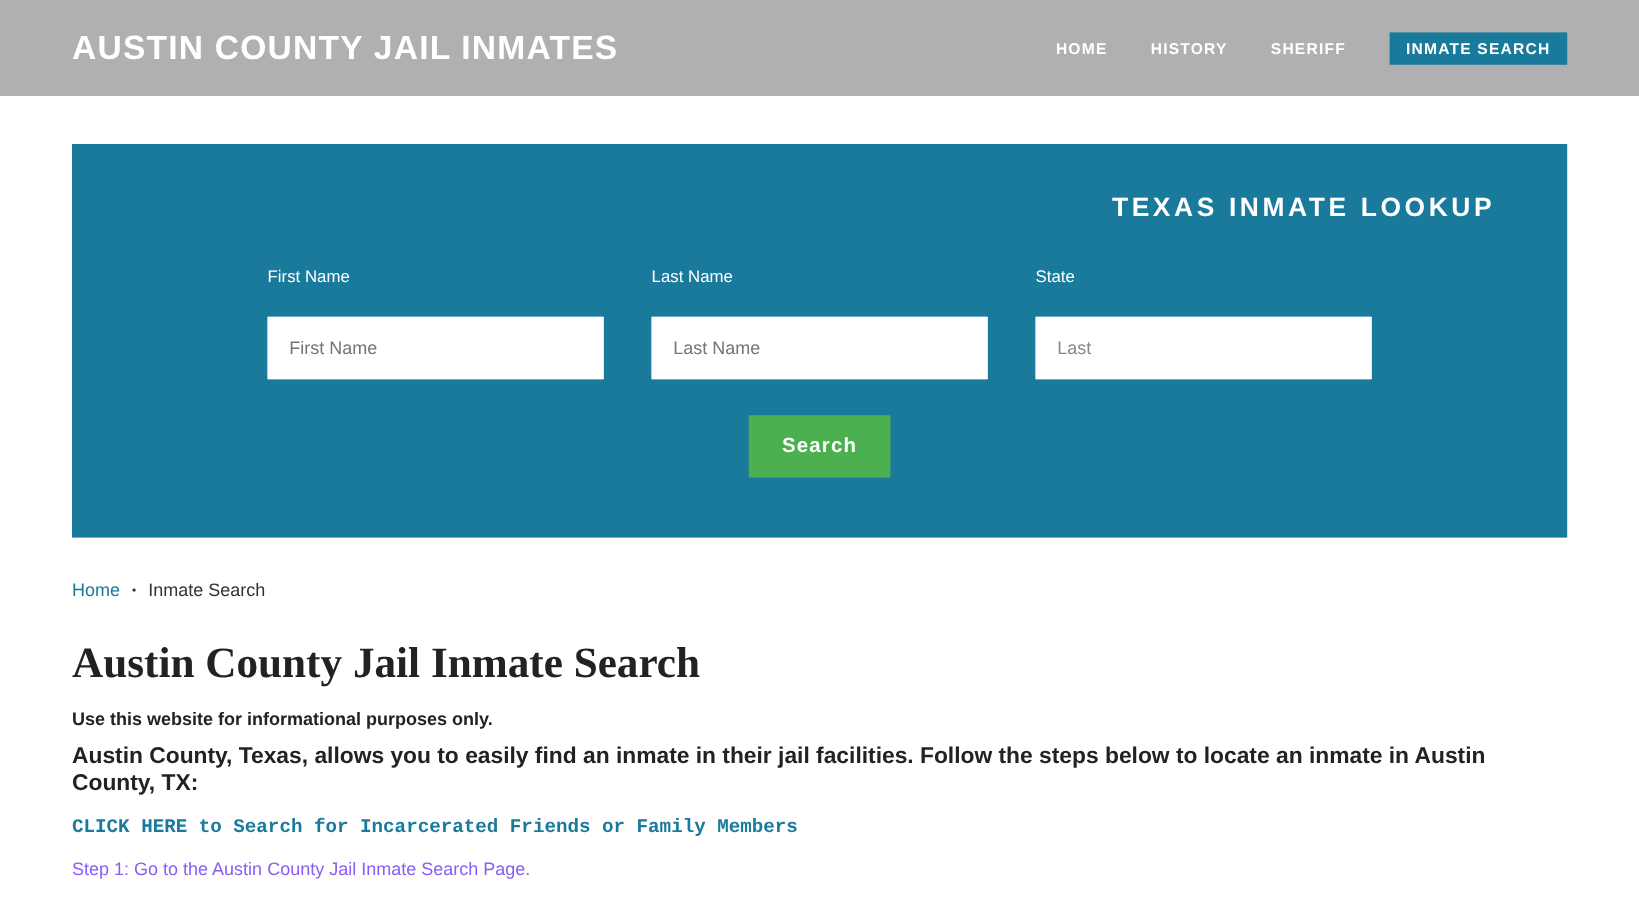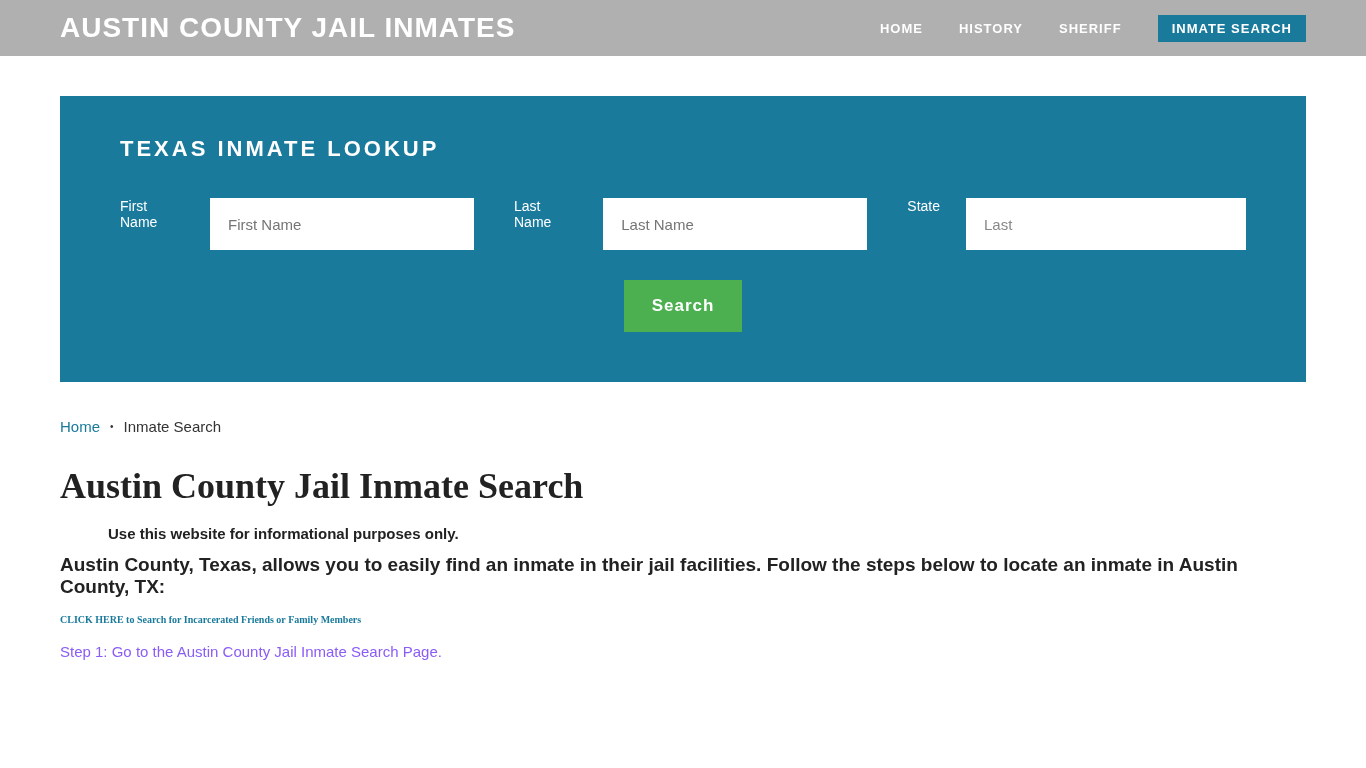--- a/index.html
+++ b/index.html
@@ -13,21 +13,21 @@
       background: #fff;
       color: #333;
       width: 1366px;
       min-height: 768px;
     }
 
     
     header {
       background: #b0b0b0;
       padding: 0 60px;
-      height: 56px;
+      height: 80px;
       display: flex;
       align-items: center;
       justify-content: space-between;
       position: relative;
     }
 
     .site-title {
       font-family: 'Arial Black', Arial, sans-serif;
       font-weight: 900;
       font-size: 28px;
@@ -60,39 +60,40 @@
 
     
     .search-widget {
       background: #1a7a9c;
       margin: 0 60px;
       margin-top: 40px;
       padding: 40px 60px 50px;
     }
 
     .search-widget h2 {
-      text-align: left;
+      text-align: right;
       color: #fff;
       font-family: 'Arial', sans-serif;
       font-size: 22px;
       font-weight: 700;
       letter-spacing: 3px;
       text-transform: uppercase;
       margin-bottom: 36px;
     }
 
     .search-fields {
       display: flex;
       gap: 40px;
       justify-content: center;
       align-items: flex-end;
     }
 
     .field-group {
       display: flex;
+      flex-direction: column;
       gap: 26px;
     }
 
     .field-group label {
       color: #fff;
       font-family: Arial, sans-serif;
       font-size: 14px;
       font-weight: 400;
     }
 
@@ -178,35 +179,34 @@
       margin-bottom: 18px;
     }
 
     .info-bold {
       font-family: Arial, sans-serif;
       font-size: 15px;
       font-weight: 700;
       color: #222;
       margin-bottom: 12px;
       display: block;
-      margin-left: 48px;
     }
 
     .info-bold-2 {
       font-family: Arial, sans-serif;
       font-size: 19px;
       font-weight: 700;
       color: #222;
       margin-bottom: 16px;
       display: block;
     }
 
     .click-link {
-      font-family: Liberation Serif, serif;
-      font-size: 10px;
+      font-family: Liberation Mono, monospace;
+      font-size: 16px;
       font-weight: 700;
       color: #1a7a9c;
       text-decoration: none;
       display: block;
       margin-bottom: 18px;
     }
 
     .step-text {
       font-family: Arial, sans-serif;
       font-size: 15px;

